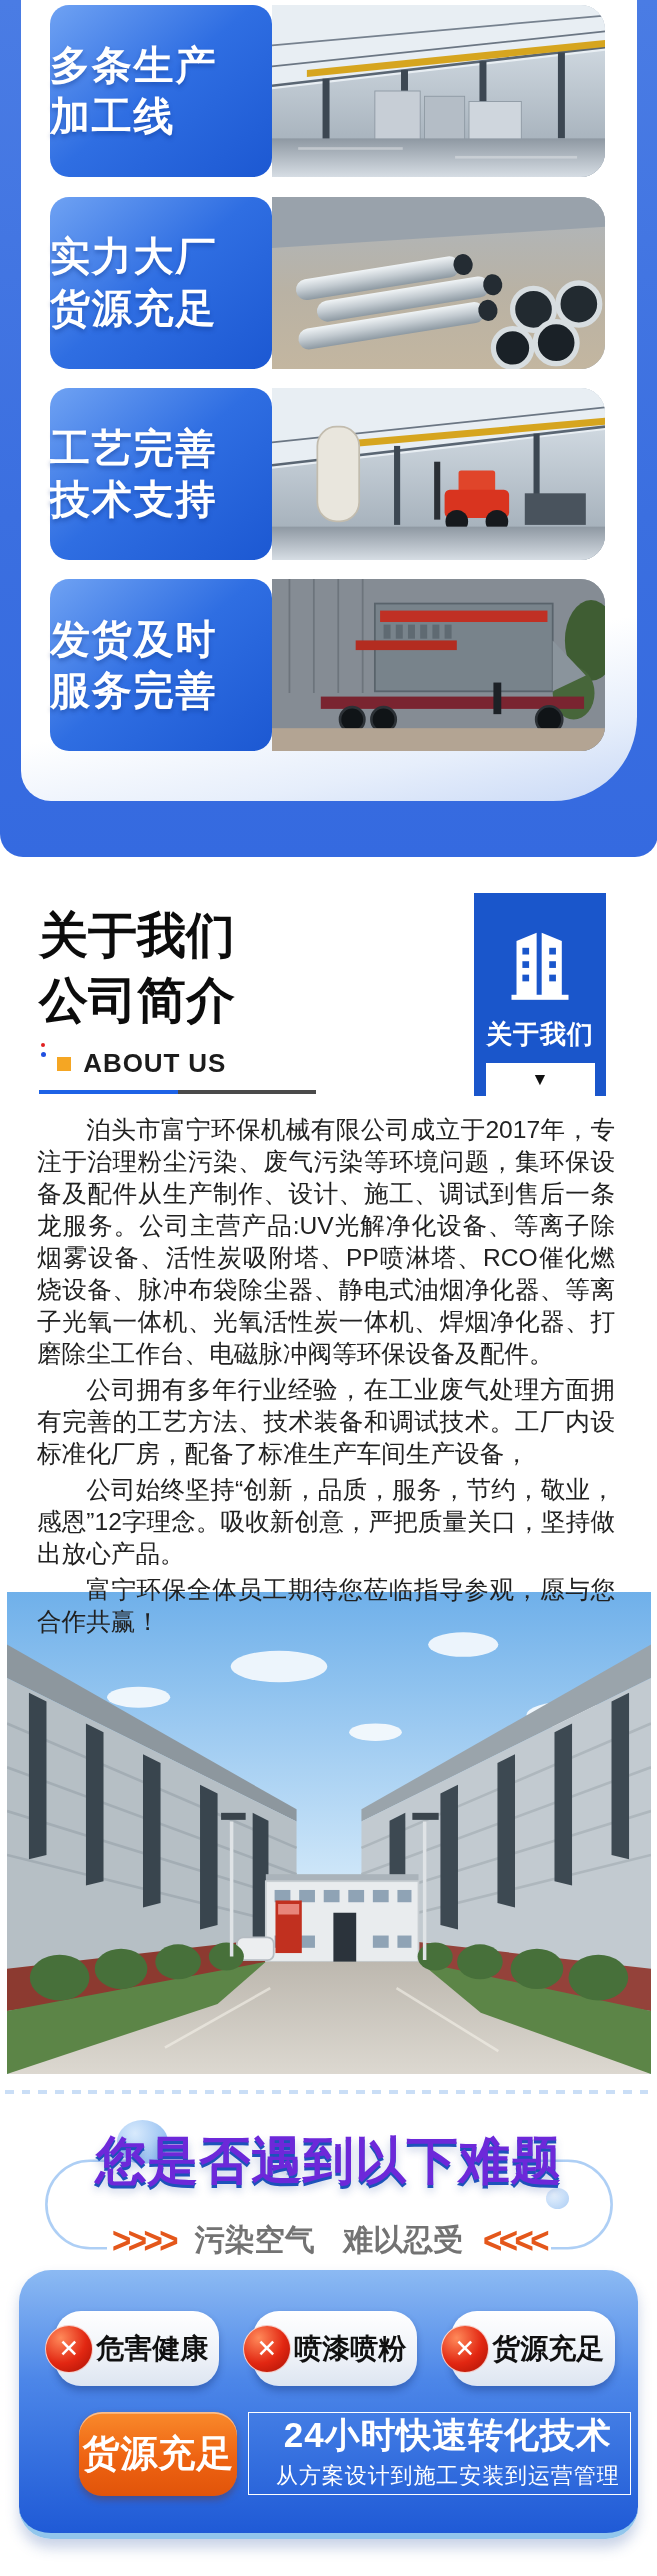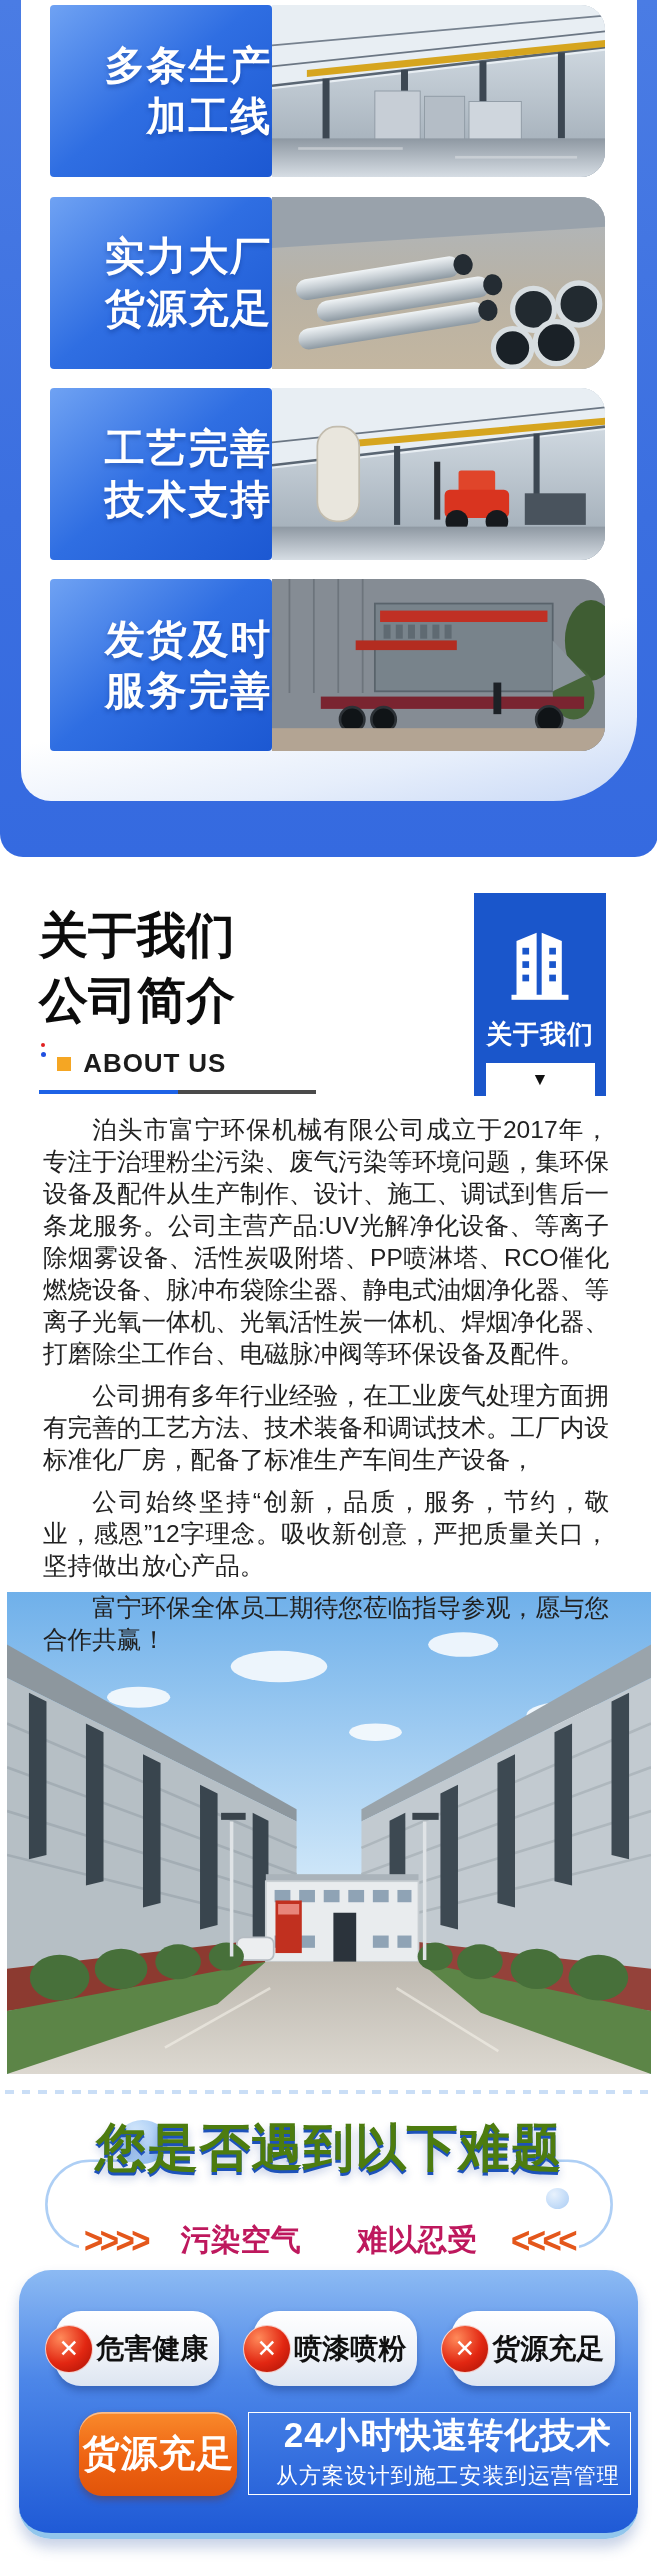--- a/index.html
+++ b/index.html
@@ -21,22 +21,22 @@
     border-radius:0 0 84px 30px;
     overflow:hidden;
   }
   .feature-row{
     display:flex;height:172px;margin:0 32px 19.3px 29px;
   }
   .feature-row:first-child{margin-top:5.3px;}
   .feature-label{
     width:222px;flex:0 0 222px;
     background:linear-gradient(140deg,#6fa2f3 0%,#2f6ee2 48%,#1c58d2 100%);
-    border-radius:4px;
-    display:flex;flex-direction:column;align-items:flex-end;justify-content:center;
+    border-radius:19px;
+    display:flex;flex-direction:column;align-items:flex-start;justify-content:center;
     color:#ffffff;font-size:40px;font-weight:900;line-height:1.28;letter-spacing:1.8px;
     text-shadow:0 2.6px 4.4px rgba(0,40,120,.35);
     position:relative;z-index:2;
   }
   .feature-photo{
     flex:1;border-radius:0 24.6px 24.6px 0;overflow:hidden;position:relative;background:#9aa6b1;
   }
   .feature-photo svg{display:block;width:100%;height:100%;}
   
   .about{position:relative;width:652px;height:735px;background:#ffffff;}
@@ -55,48 +55,48 @@
     background:#1a56cb;display:flex;flex-direction:column;align-items:center;
     cursor:pointer;
   }
   .about-badge .b-icon{margin-top:33px;}
   .about-badge .b-label{color:#ffffff;font-size:26px;font-weight:800;margin-top:14px;letter-spacing:0.9px;}
   .about-badge .b-arrowbox{
     margin-top:10.5px;width:109px;height:35px;background:#ffffff;
     display:flex;align-items:center;justify-content:center;color:#111;font-size:17.5px;
   }
   .about-paras{margin:19.3px 33px 0 33px;color:#212121;font-size:24.6px;line-height:32px;text-align:justify;}
-  .about-paras p{margin:10px;text-indent:2em;}
+  .about-paras p{margin:4px;text-indent:2em;}
   
   .exterior-photo{width:644px;height:482px;margin:0 7px;overflow:hidden;background:#9cc2e8;}
   .exterior-photo svg{display:block;width:100%;height:100%;}
   
   .problems{position:relative;width:658px;height:502px;background:#ffffff;}
   .dash-line{
     position:absolute;left:5.3px;right:5.3px;top:16px;height:4.4px;
     background:repeating-linear-gradient(90deg,#cadef6 0 8.8px,transparent 8.8px 16.7px);
   }
   .p-blob1{position:absolute;left:117px;top:46px;width:51px;height:44px;border-radius:50%;
     background:radial-gradient(circle at 35% 30%,#d8eafc,#7fb2ee);}
   .p-blob2{position:absolute;left:546px;top:114px;width:23px;height:21px;border-radius:50%;
     background:radial-gradient(circle at 35% 30%,#e8f2fd,#a9ccf4);}
   .p-bracket{position:absolute;left:44px;top:85px;width:570px;height:91px;}
   .p-title{
-    position:absolute;left:0;top:40px;width:100%;text-align:center;
-    font-size:51px;font-weight:900;color:#4d7c0f;letter-spacing:0.9px;
+    position:absolute;left:0;top:53px;width:100%;text-align:center;
+    font-size:51px;font-weight:900;color:#6d28d9;letter-spacing:0.9px;
     text-shadow:0 2.6px 0 #1d52ba,0 6.1px 8px rgba(22,62,150,.28);
     z-index:3;
   }
   .p-subtitle{
     position:absolute;left:0;top:146px;width:100%;display:flex;align-items:center;justify-content:center;
     z-index:3;
   }
   .chev{font-size:33px;font-weight:900;color:#e4571b;letter-spacing:-3.5px;line-height:1;
     transform:scaleY(1.12);padding:0 5.3px;background:#ffffff;}
-  .sub-word{font-size:30px;font-weight:900;color:#be185d;margin:0 23px;background:#ffffff;padding:0 5.3px;}
+  .sub-word{font-size:30px;font-weight:900;color:#737373;margin:0 9px;background:#ffffff;padding:0 5.3px;}
   .solution-panel{
     position:absolute;left:19.3px;top:196px;width:619px;height:263px;
     background:linear-gradient(180deg,#8cbaf3 0%,#4c86e8 42%,#1f5ad6 100%);
     border-radius:32px;
     border-bottom:6.1px solid #92c6ec;
     box-shadow:0 8.8px 12.3px rgba(40,80,160,.25);
   }
   .pill-row{display:flex;justify-content:space-between;margin:41px 23px 0 36px;}
   .pill{
     position:relative;width:164px;height:75px;border-radius:26px;

